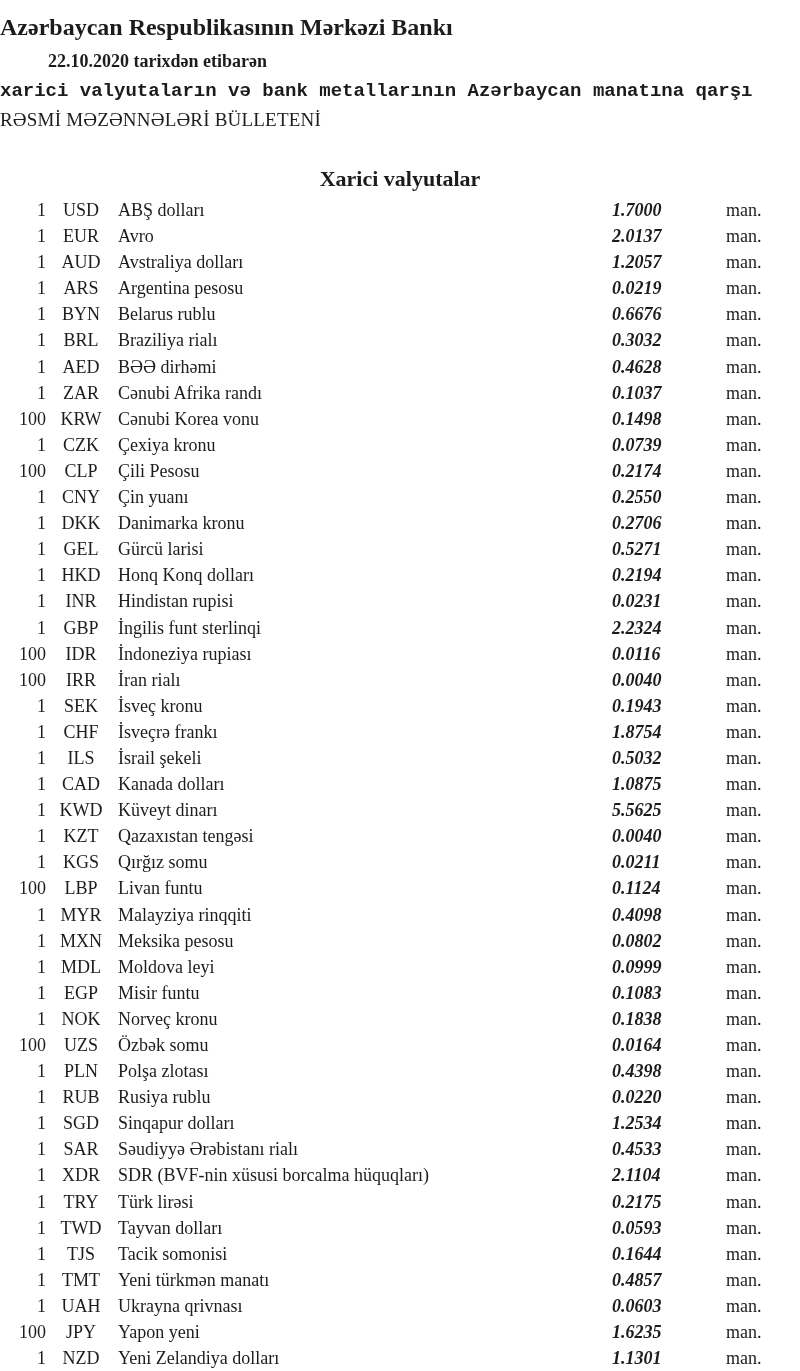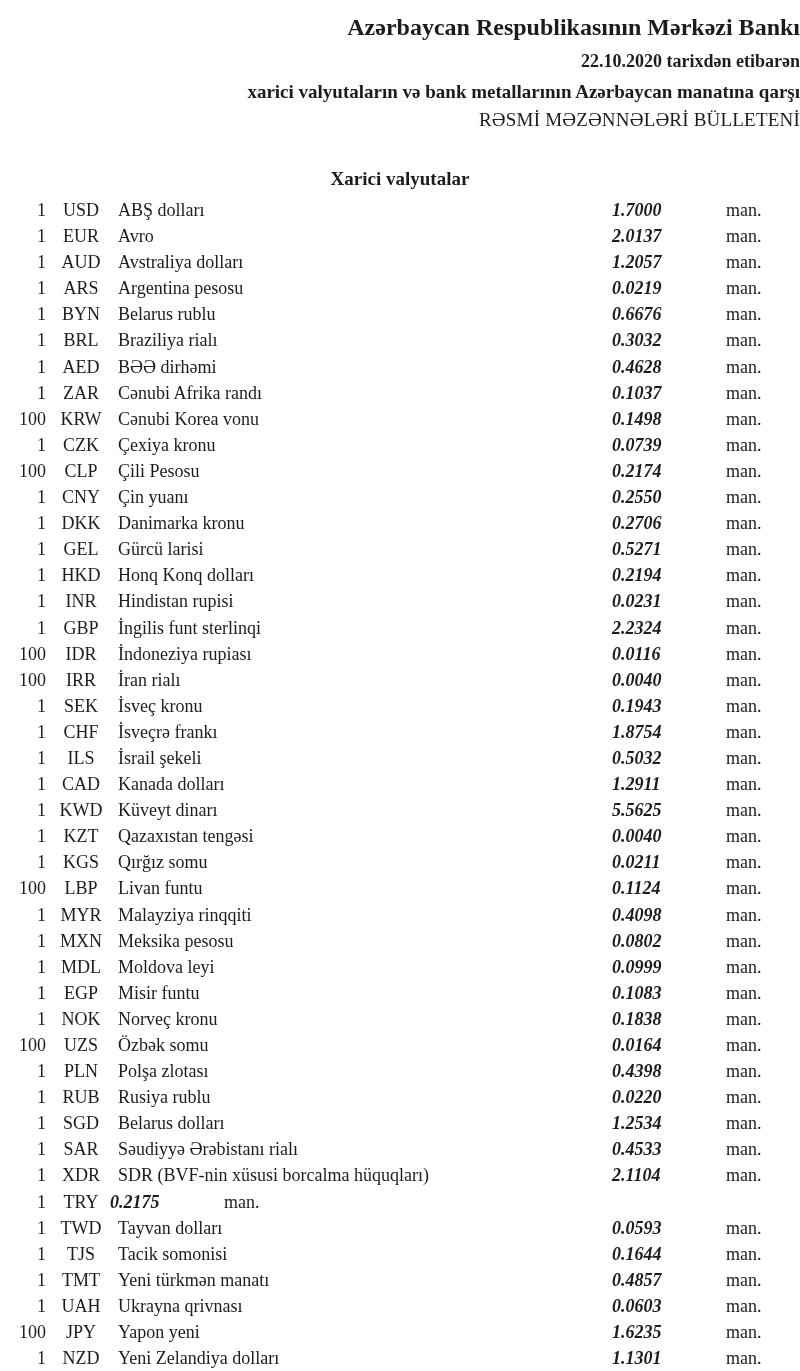--- a/index.html
+++ b/index.html
@@ -8,50 +8,52 @@
     background: #ffffff;
   }
   body {
     width: 800px;
     height: 1371px;
     overflow: hidden;
     color: #1c1c1c;
     font-family: "Liberation Serif", "DejaVu Serif", serif;
     -webkit-font-smoothing: antialiased;
   }
-  .header { text-align: right; }
+  .header { text-align: left; }
   .title {
     margin: 12px 0 0;
     font-size: 24px;
     font-weight: 700;
     line-height: 30px;
   }
   .date-line {
     margin: 8px 0 0;
     font-size: 18px;
     font-weight: 700;
     line-height: 23px;
+    padding-left: 48px;
   }
   .subtitle {
     margin: 7px 0 0;
     font-size: 19px;
     font-weight: 700;
     line-height: 23px;
+    font-family: Liberation Mono, monospace;
   }
   .bulletin {
     margin: 5px 0 0;
     font-size: 19px;
     font-weight: 400;
     line-height: 23px;
     letter-spacing: 0.2px;
   }
   .section-title {
     margin: 36px 0 0;
     text-align: center;
-    font-size: 19px;
+    font-size: 22px;
     font-weight: 700;
     line-height: 23px;
   }
   .rates-table { margin-top: 7px; }
   .row {
     display: flex;
     align-items: baseline;
     height: 26.1px;
     font-size: 18px;
     line-height: 26.1px;
@@ -251,21 +253,21 @@
     <span class="qty">1</span>
     <span class="code">ILS</span>
     <span class="name">İsrail şekeli</span>
     <span class="rate">0.5032</span>
     <span class="unit">man.</span>
   </div>
     <div class="row">
     <span class="qty">1</span>
     <span class="code">CAD</span>
     <span class="name">Kanada dolları</span>
-    <span class="rate">1.2911</span>
+    <span class="rate">1.0875</span>
     <span class="unit">man.</span>
   </div>
     <div class="row">
     <span class="qty">1</span>
     <span class="code">KWD</span>
     <span class="name">Küveyt dinarı</span>
     <span class="rate">5.5625</span>
     <span class="unit">man.</span>
   </div>
     <div class="row">
@@ -341,41 +343,42 @@
     <div class="row">
     <span class="qty">1</span>
     <span class="code">RUB</span>
     <span class="name">Rusiya rublu</span>
     <span class="rate">0.0220</span>
     <span class="unit">man.</span>
   </div>
     <div class="row">
     <span class="qty">1</span>
     <span class="code">SGD</span>
-    <span class="name">Belarus dolları</span>
+    <span class="name">Sinqapur dolları</span>
     <span class="rate">1.2534</span>
     <span class="unit">man.</span>
   </div>
     <div class="row">
     <span class="qty">1</span>
     <span class="code">SAR</span>
     <span class="name">Səudiyyə Ərəbistanı rialı</span>
     <span class="rate">0.4533</span>
     <span class="unit">man.</span>
   </div>
     <div class="row">
     <span class="qty">1</span>
     <span class="code">XDR</span>
     <span class="name">SDR (BVF-nin xüsusi borcalma hüquqları)</span>
     <span class="rate">2.1104</span>
     <span class="unit">man.</span>
   </div>
     <div class="row">
     <span class="qty">1</span>
     <span class="code">TRY</span>
+    <span class="name">Türk lirəsi</span>
     <span class="rate">0.2175</span>
     <span class="unit">man.</span>
   </div>
     <div class="row">
     <span class="qty">1</span>
     <span class="code">TWD</span>
     <span class="name">Tayvan dolları</span>
     <span class="rate">0.0593</span>
     <span class="unit">man.</span>
   </div>

